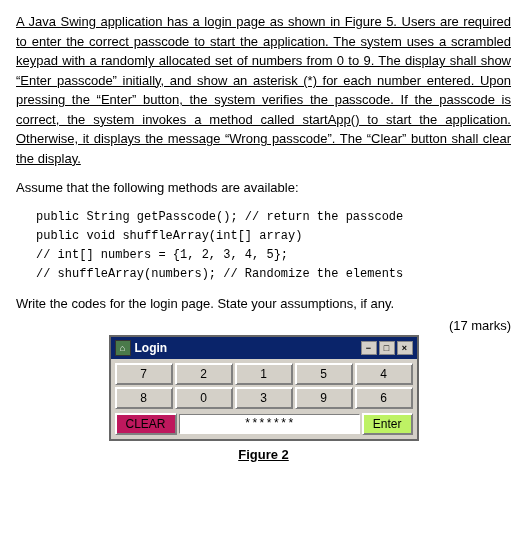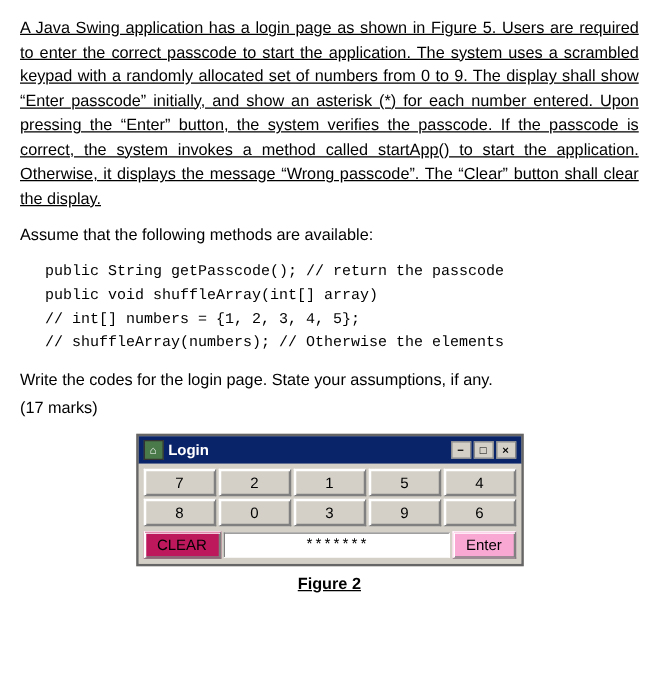--- a/index.html
+++ b/index.html
@@ -28,21 +28,22 @@
     }
     .assume-line {
       margin: 10px 0 6px 0;
       line-height: 1.5;
     }
     .write-line {
       margin: 10px 0 4px 0;
       line-height: 1.5;
     }
     .marks-line {
-      margin-bottom: 14px;
+      text-align: right;
+      margin-bottom: 2px;
     }
 
     
     .window-outer {
       border: 2px solid #666;
       width: 310px;
       margin: 0 auto 6px auto;
       background: #d4d0c8;
     }
     .window-titlebar {
@@ -145,21 +146,21 @@
       border-left: 1px solid #808080;
       border-bottom: 1px solid #fff;
       border-right: 1px solid #fff;
       padding: 2px 4px;
       font-family: 'Courier New', Courier, monospace;
       font-size: 12px;
       text-align: center;
       min-width: 60px;
     }
     .enter-btn {
-      background: #f9a8d4;
+      background: #bef264;
       border: 1px solid;
       border-color: #fff #808080 #808080 #fff;
       box-shadow: inset 1px 1px 0 #fff, inset -1px -1px 0 #808080;
       padding: 3px 10px;
       font-size: 12px;
       cursor: pointer;
       white-space: nowrap;
     }
 
     .figure-caption {
@@ -176,21 +177,21 @@
 <body>
 
 <p class="text-block">A Java Swing application has a login page as shown in Figure 5.  Users are required to enter the correct passcode to start the application.  The system uses a scrambled keypad with a randomly allocated set of numbers from 0 to 9.  The display shall show “Enter passcode” initially, and show an asterisk (*) for each number entered.  Upon pressing the “Enter” button, the system verifies the passcode.  If the passcode is correct, the system invokes a method called startApp() to start the application.  Otherwise, it displays the message “Wrong passcode”.  The “Clear” button shall clear the display.</p>
 
 <p class="assume-line">Assume that the following methods are available:</p>
 
 <div class="code-block">
   <span class="code-line">public String getPasscode(); // return the passcode</span>
   <span class="code-line">public void shuffleArray(int[] array)</span>
   <span class="code-line">  // int[] numbers = {1, 2, 3, 4, 5};</span>
-  <span class="code-line">  // shuffleArray(numbers); // Otherwise the elements</span>
+  <span class="code-line">  // shuffleArray(numbers); // Randomize the elements</span>
 </div>
 
 <p class="write-line">Write the codes for the login page.  State your assumptions, if any.</p>
 <p class="marks-line">(17 marks)</p>
 
 <div class="window-outer">
   <div class="window-titlebar">
     <div class="titlebar-left">
       <div class="app-icon">⌂</div>
       <span class="titlebar-title">Login</span>

